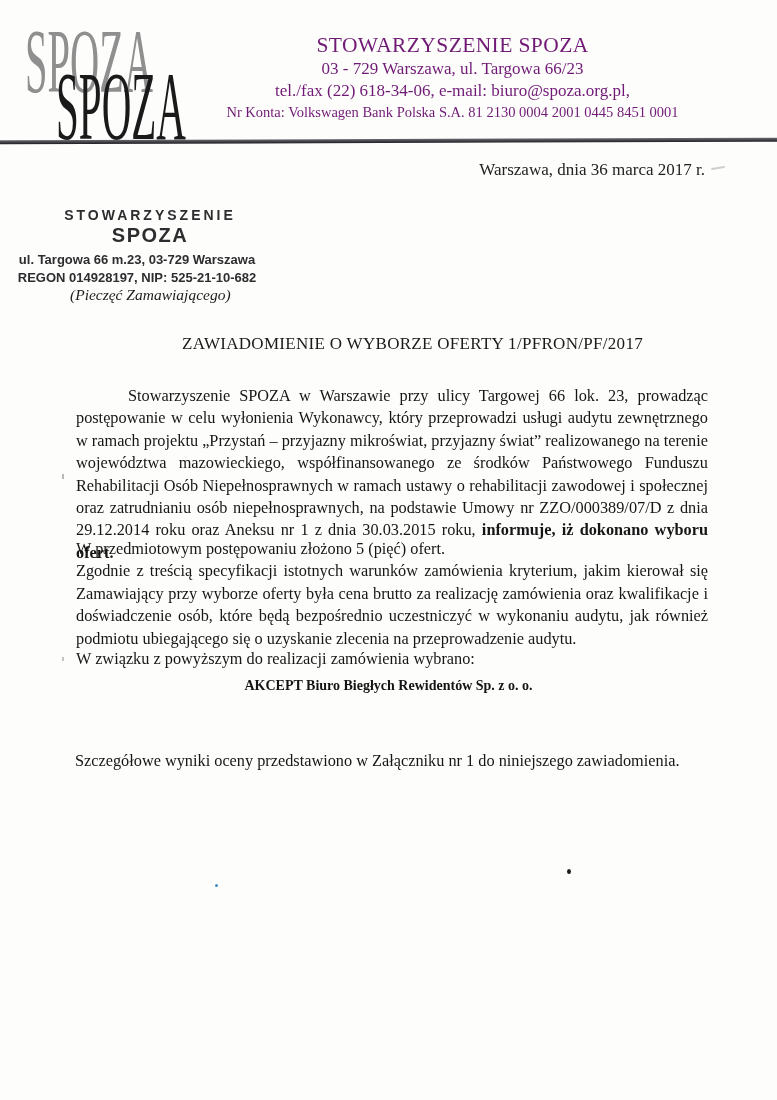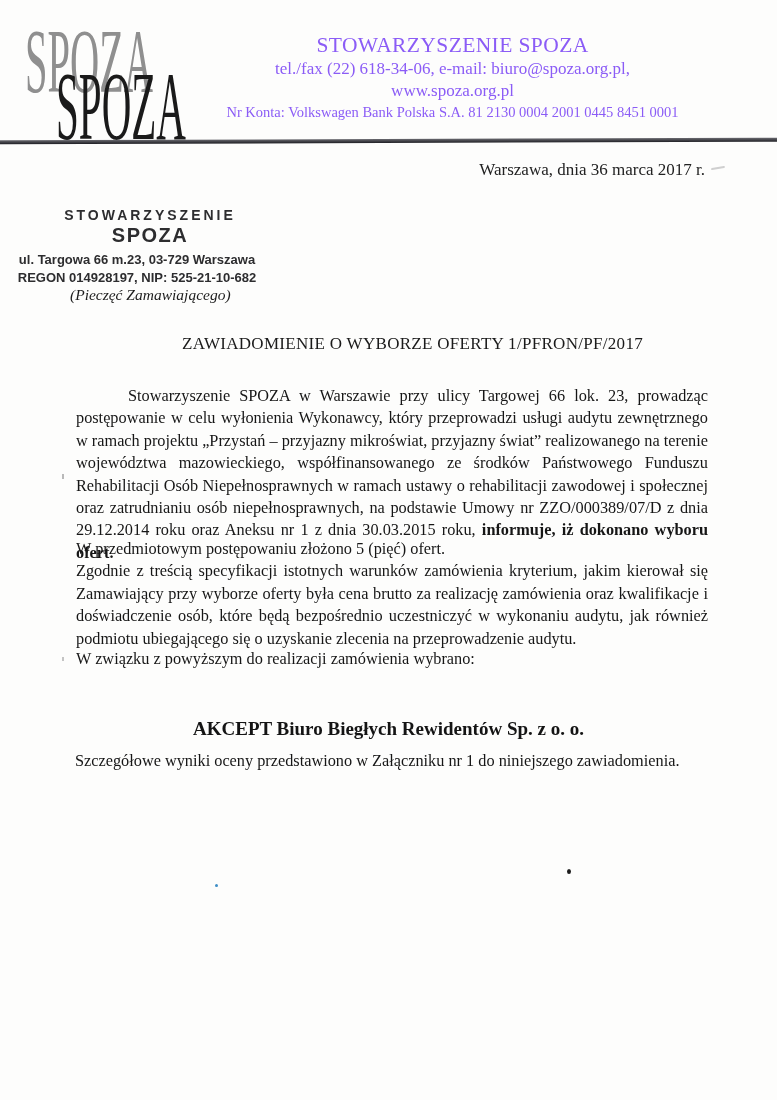--- a/index.html
+++ b/index.html
@@ -9,21 +9,21 @@
     margin:0 auto;
     background:#fdfdfc;
     font-family:"Liberation Serif","DejaVu Serif",serif;
     color:#1b1b1b;
     overflow:hidden;
   }
   
   .logo-svg{position:absolute;left:18px;top:20px;}
   .lh-center{
     position:absolute;left:205px;top:33px;width:495px;
-    text-align:center;color:#8b5cf6;
+    text-align:center;color:#701a75;
   }
   .lh-org{font-size:21.5px;letter-spacing:.4px;line-height:25px;}
   .lh-line{font-size:17px;line-height:22px;}
   .lh-bank{font-size:14.5px;line-height:18px;margin-top:1px;}
   .head-rule{
     position:absolute;left:0;top:139px;width:777px;height:4px;
     background:linear-gradient(#6a6a70,#1f1f24);
     transform:rotate(-0.18deg);
   }
   
@@ -51,21 +51,21 @@
   }
   .para{
     position:absolute;left:76px;width:632px;
     font-size:16.3px;line-height:22.4px;text-align:justify;color:#161616;
   }
   .p1{top:385px;text-indent:52px;}
   .p2{top:538px;}
   .p3{top:648px;text-align:left;}
   .company{
     position:absolute;left:0;top:678px;width:777px;
-    text-align:center;font-weight:bold;font-size:19px;color:#141414;margin-top:40px;
+    text-align:center;font-weight:bold;font-size:14px;color:#141414;
   }
   .closing{position:absolute;left:75px;top:751px;width:640px;font-size:16.3px;color:#161616;}
   .bold{font-weight:bold;}
   
   .dot-black{position:absolute;left:567px;top:869px;width:4px;height:5px;
     background:#1c1c1c;border-radius:50%;}
   .dot-blue{position:absolute;left:215px;top:884px;width:3px;height:3px;
     background:#3e8ec6;border-radius:50%;}
   .speck1{position:absolute;left:62px;top:474px;width:2px;height:5px;background:#b9b9b9;}
   .speck2{position:absolute;left:62px;top:657px;width:2px;height:4px;background:#c4c4c4;}
@@ -75,22 +75,22 @@
 
 <div class="page">
 
   <svg class="logo-svg" width="210" height="130" viewBox="0 0 210 130">
     <text x="7" y="72" font-family="Liberation Serif, DejaVu Serif, serif" font-size="90" fill="#8f8f8f" textLength="128" lengthAdjust="spacingAndGlyphs">SPOZA</text>
     <text x="38" y="119" font-family="Liberation Serif, DejaVu Serif, serif" font-size="97" fill="#1a1a1a" textLength="130" lengthAdjust="spacingAndGlyphs">SPOZA</text>
   </svg>
 
   <div class="lh-center">
     <div class="lh-org">STOWARZYSZENIE SPOZA</div>
+    <div class="lh-line">03 - 729 Warszawa, ul. Targowa 66/23</div>
     <div class="lh-line">tel./fax (22) 618-34-06, e-mail: biuro@spoza.org.pl,</div>
-    <div class="lh-line">www.spoza.org.pl</div>
     <div class="lh-bank">Nr Konta: Volkswagen Bank Polska S.A. 81 2130 0004 2001 0445 8451 0001</div>
   </div>
 
   <div class="head-rule"></div>
 
   <div class="date">Warszawa, dnia 36 marca 2017 r.</div>
   <div class="date-smudge"></div>
 
   <div class="stamp">
     <div class="stamp-l1">STOWARZYSZENIE</div>

